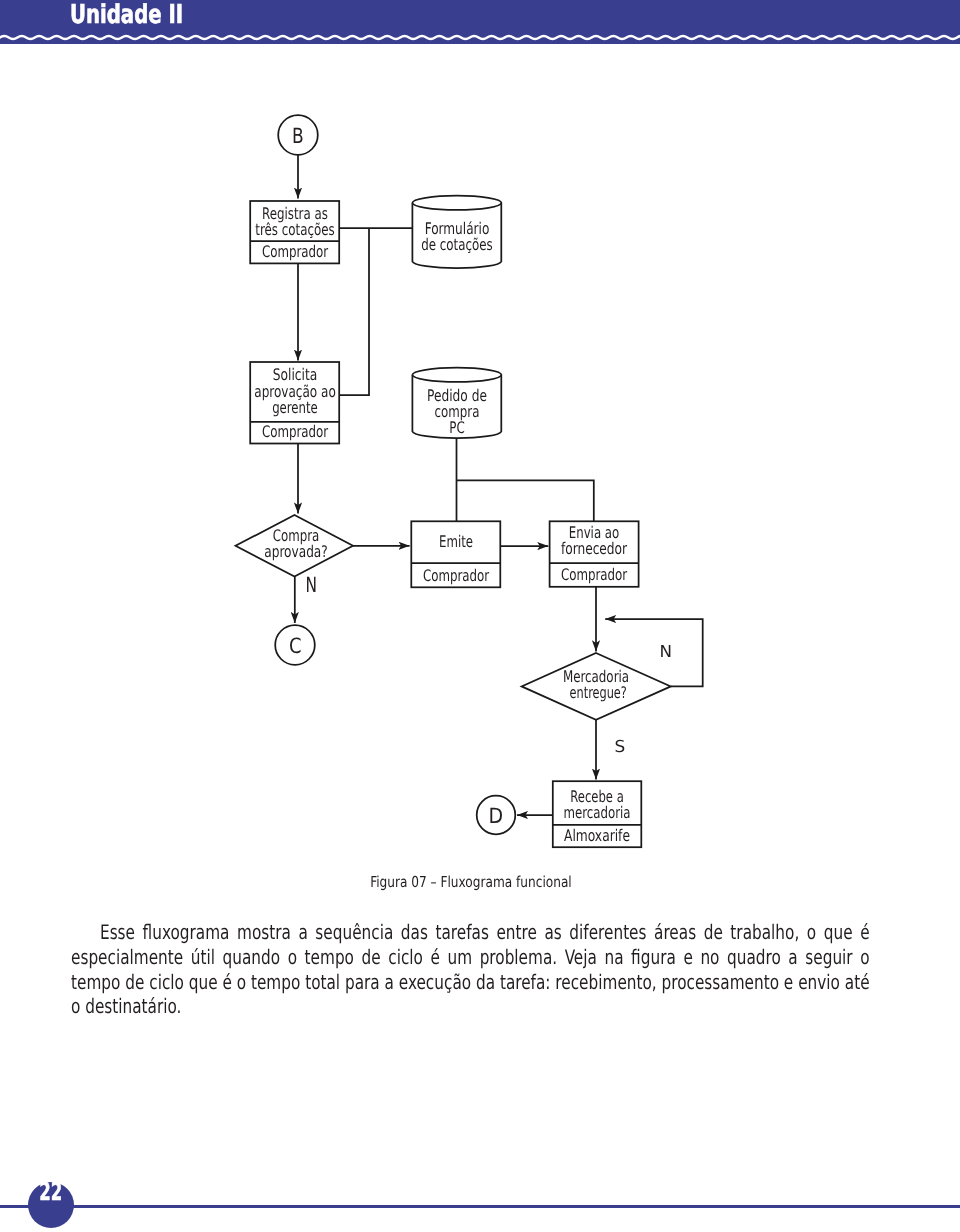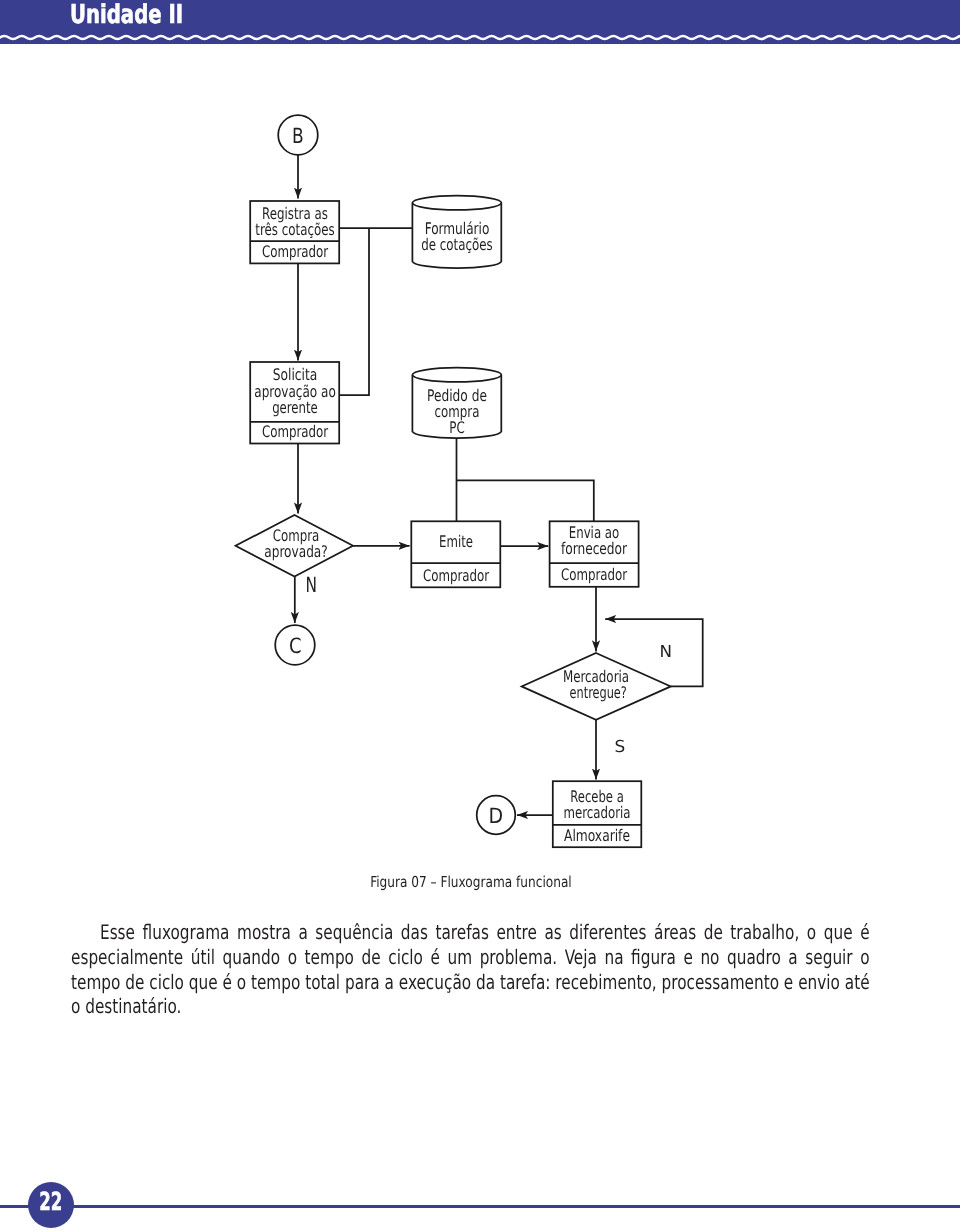--- a/index.html
+++ b/index.html
@@ -14,21 +14,21 @@
        font-family:"DejaVu Sans",sans-serif;font-stretch:condensed;font-weight:bold;
        font-size:26px;color:#ffffff;white-space:nowrap;
        -webkit-text-stroke:0.6px #ffffff;
        transform:scaleX(0.842);transform-origin:left center;}
   .header-wave{position:absolute;left:0;top:0px;width:960px;height:44px;}
 
   
   .footer-rule{position:absolute;left:0;top:1204.8px;width:960px;height:3.2px;background:#3a3e8e;}
   .footer-circle{position:absolute;left:28px;top:1182px;width:46px;height:46px;border-radius:50%;background:#3a3e8e;}
   .footer-num{position:absolute;left:28px;top:1168px;width:46px;height:46px;
-       display:flex;align-items:flex-end;justify-content:center;color:#ffffff;}
+       display:flex;align-items:center;justify-content:center;color:#ffffff;}
   .footer-num span{display:inline-block;font-family:"DejaVu Sans",sans-serif;font-stretch:condensed;
        font-weight:bold;font-size:25px;line-height:25px;-webkit-text-stroke:0.5px #ffffff;transform:scaleX(0.735);transform-origin:center;}
 
   
   .diagram{position:absolute;left:0;top:0;width:960px;height:880px;}
   .caption{position:absolute;left:-9px;top:875px;width:960px;text-align:center;
        font-family:"DejaVu Sans",sans-serif;font-stretch:condensed;font-size:15px;color:#231f20;
        line-height:15px;}
   .caption span{display:inline-block;transform:scaleX(0.9);transform-origin:center;}
 

